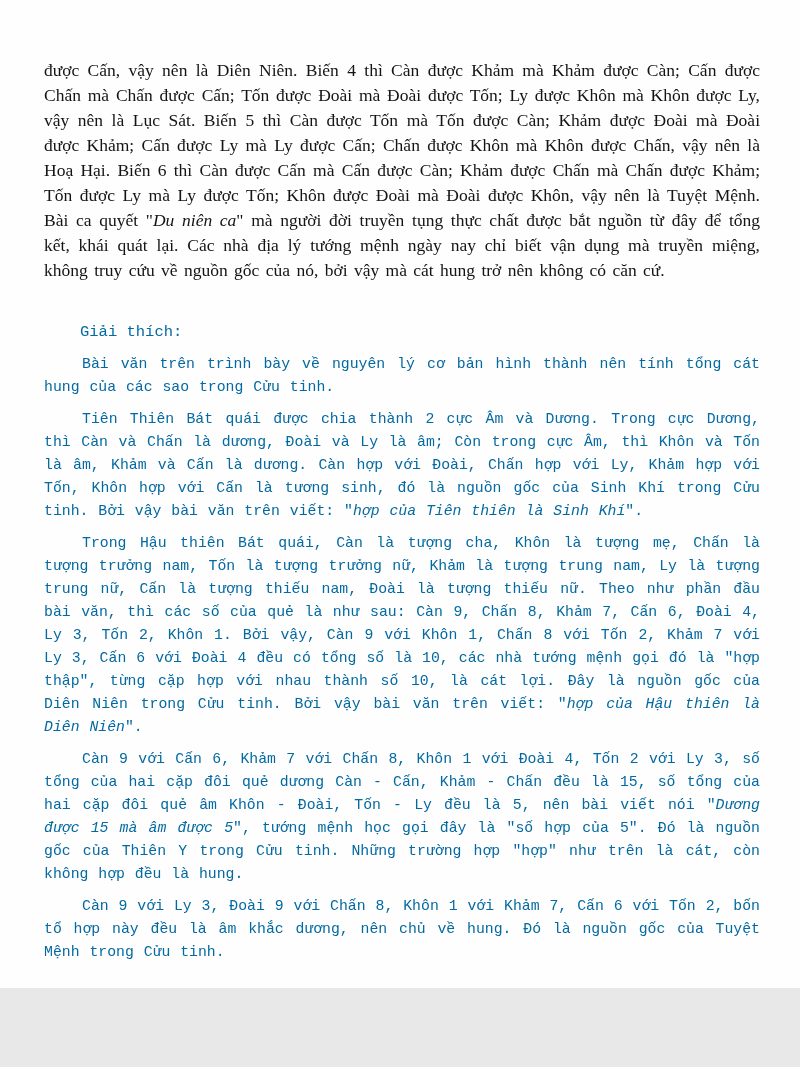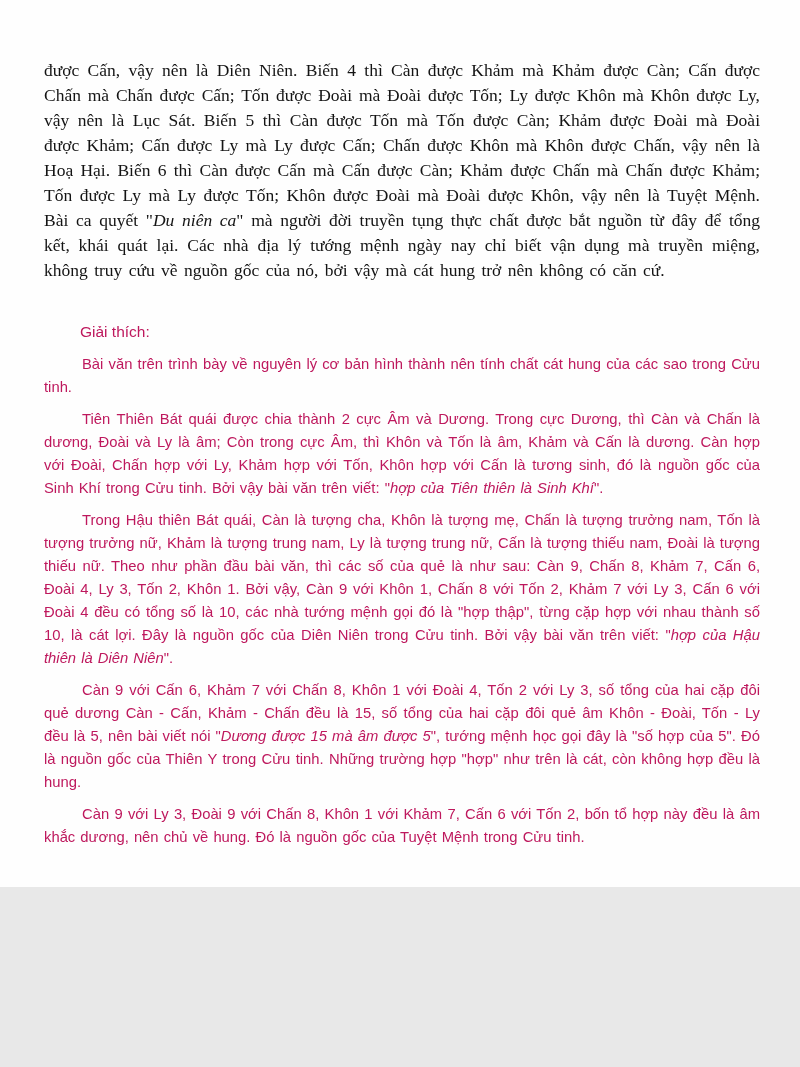--- a/index.html
+++ b/index.html
@@ -1,18 +1,18 @@
 <!DOCTYPE html>
 <html><head>
 <meta charset="utf-8">
 <style>
   html,body{margin:0;padding:0;background:#e8e8e8;}
   #page{
     position:relative;
-    width:800px;height:887px;
+    width:800px;height:988px;
     background:#fefefe;
     overflow:hidden;
     font-family:"Liberation Serif", serif;
     color:#1b1b1b;
   }
   #content{
     position:absolute;
     left:44px;top:58px;
     width:716px;
   }
@@ -24,23 +24,23 @@
     text-align:justify;
     color:#141414;
     font-weight:500;
     word-spacing:2px;
   }
   .it{font-style:italic;}
   .exp{
     margin-top:40px;
   }
   .hand{
-    font-family:Liberation Sans, sans-serif;
+    font-family:Liberation Mono, monospace;
     font-size:14.8px;
-    color:#be185d;
+    color:#0369a1;
   }
   .exp-heading{
     margin:0 0 12px 36px;
     font-size:15.5px;
   }
   .exp p{
     margin:0 0 9px 0;
     line-height:23px;
     text-align:justify;
     text-indent:38px;
@@ -87,21 +87,21 @@
 
 <div id="page">
 
   <div id="content">
 
     <p class="intro"><span>được Cấn, vậy nên là Diên Niên. Biến 4 thì Càn được Khảm mà Khảm được Càn; Cấn được Chấn mà Chấn được Cấn; Tốn được Đoài mà Đoài được Tốn; Ly được Khôn mà Khôn được Ly, vậy nên là Lục Sát. Biến 5 thì Càn được Tốn mà Tốn được Càn; Khảm được Đoài mà Đoài được Khảm; Cấn được Ly mà Ly được Cấn; Chấn được Khôn mà Khôn được Chấn, vậy nên là Hoạ Hại. Biến 6 thì Càn được Cấn mà Cấn được Càn; Khảm được Chấn mà Chấn được Khảm; Tốn được Ly mà Ly được Tốn; Khôn được Đoài mà Đoài được Khôn, vậy nên là Tuyệt Mệnh. Bài ca quyết "</span><span class="it">Du niên ca</span><span>" mà người đời truyền tụng thực chất được bắt nguồn từ đây để tổng kết, khái quát lại. Các nhà địa lý tướng mệnh ngày nay chỉ biết vận dụng mà truyền miệng, không truy cứu về nguồn gốc của nó, bởi vậy mà cát hung trở nên không có căn cứ.</span></p>
 
     <div class="exp">
       <div class="exp-heading hand">Giải thích:</div>
 
-      <p class="hand">Bài văn trên trình bày về nguyên lý cơ bản hình thành nên tính chất cát hung của các sao trong Cửu tinh.</p>
+      <p class="hand">Bài văn trên trình bày về nguyên lý cơ bản hình thành nên tính tổng cát hung của các sao trong Cửu tinh.</p>
 
       <p class="hand"><span>Tiên Thiên Bát quái được chia thành 2 cực Âm và Dương. Trong cực Dương, thì Càn và Chấn là dương, Đoài và Ly là âm; Còn trong cực Âm, thì Khôn và Tốn là âm, Khảm và Cấn là dương. Càn hợp với Đoài, Chấn hợp với Ly, Khảm hợp với Tốn, Khôn hợp với Cấn là tương sinh, đó là nguồn gốc của Sinh Khí trong Cửu tinh. Bởi vậy bài văn trên viết: "</span><span class="it">hợp của Tiên thiên là Sinh Khí</span><span>".</span></p>
 
       <p class="hand"><span>Trong Hậu thiên Bát quái, Càn là tượng cha, Khôn là tượng mẹ, Chấn là tượng trưởng nam, Tốn là tượng trưởng nữ, Khảm là tượng trung nam, Ly là tượng trung nữ, Cấn là tượng thiếu nam, Đoài là tượng thiếu nữ. Theo như phần đầu bài văn, thì các số của quẻ là như sau: Càn 9, Chấn 8, Khảm 7, Cấn 6, Đoài 4, Ly 3, Tốn 2, Khôn 1. Bởi vậy, Càn 9 với Khôn 1, Chấn 8 với Tốn 2, Khảm 7 với Ly 3, Cấn 6 với Đoài 4 đều có tổng số là 10, các nhà tướng mệnh gọi đó là "hợp thập", từng cặp hợp với nhau thành số 10, là cát lợi. Đây là nguồn gốc của Diên Niên trong Cửu tinh. Bởi vậy bài văn trên viết: "</span><span class="it">hợp của Hậu thiên là Diên Niên</span><span>".</span></p>
 
       <p class="hand"><span>Càn 9 với Cấn 6, Khảm 7 với Chấn 8, Khôn 1 với Đoài 4, Tốn 2 với Ly 3, số tổng của hai cặp đôi quẻ dương Càn - Cấn, Khảm - Chấn đều là 15, số tổng của hai cặp đôi quẻ âm Khôn - Đoài, Tốn - Ly đều là 5, nên bài viết nói "</span><span class="it">Dương được 15 mà âm được 5</span><span>", tướng mệnh học gọi đây là "số hợp của 5". Đó là nguồn gốc của Thiên Y trong Cửu tinh. Những trường hợp "hợp" như trên là cát, còn không hợp đều là hung.</span></p>
 
       <p class="hand">Càn 9 với Ly 3, Đoài 9 với Chấn 8, Khôn 1 với Khảm 7, Cấn 6 với Tốn 2, bốn tổ hợp này đều là âm khắc dương, nên chủ về hung. Đó là nguồn gốc của Tuyệt Mệnh trong Cửu tinh.</p>
 
     </div>

